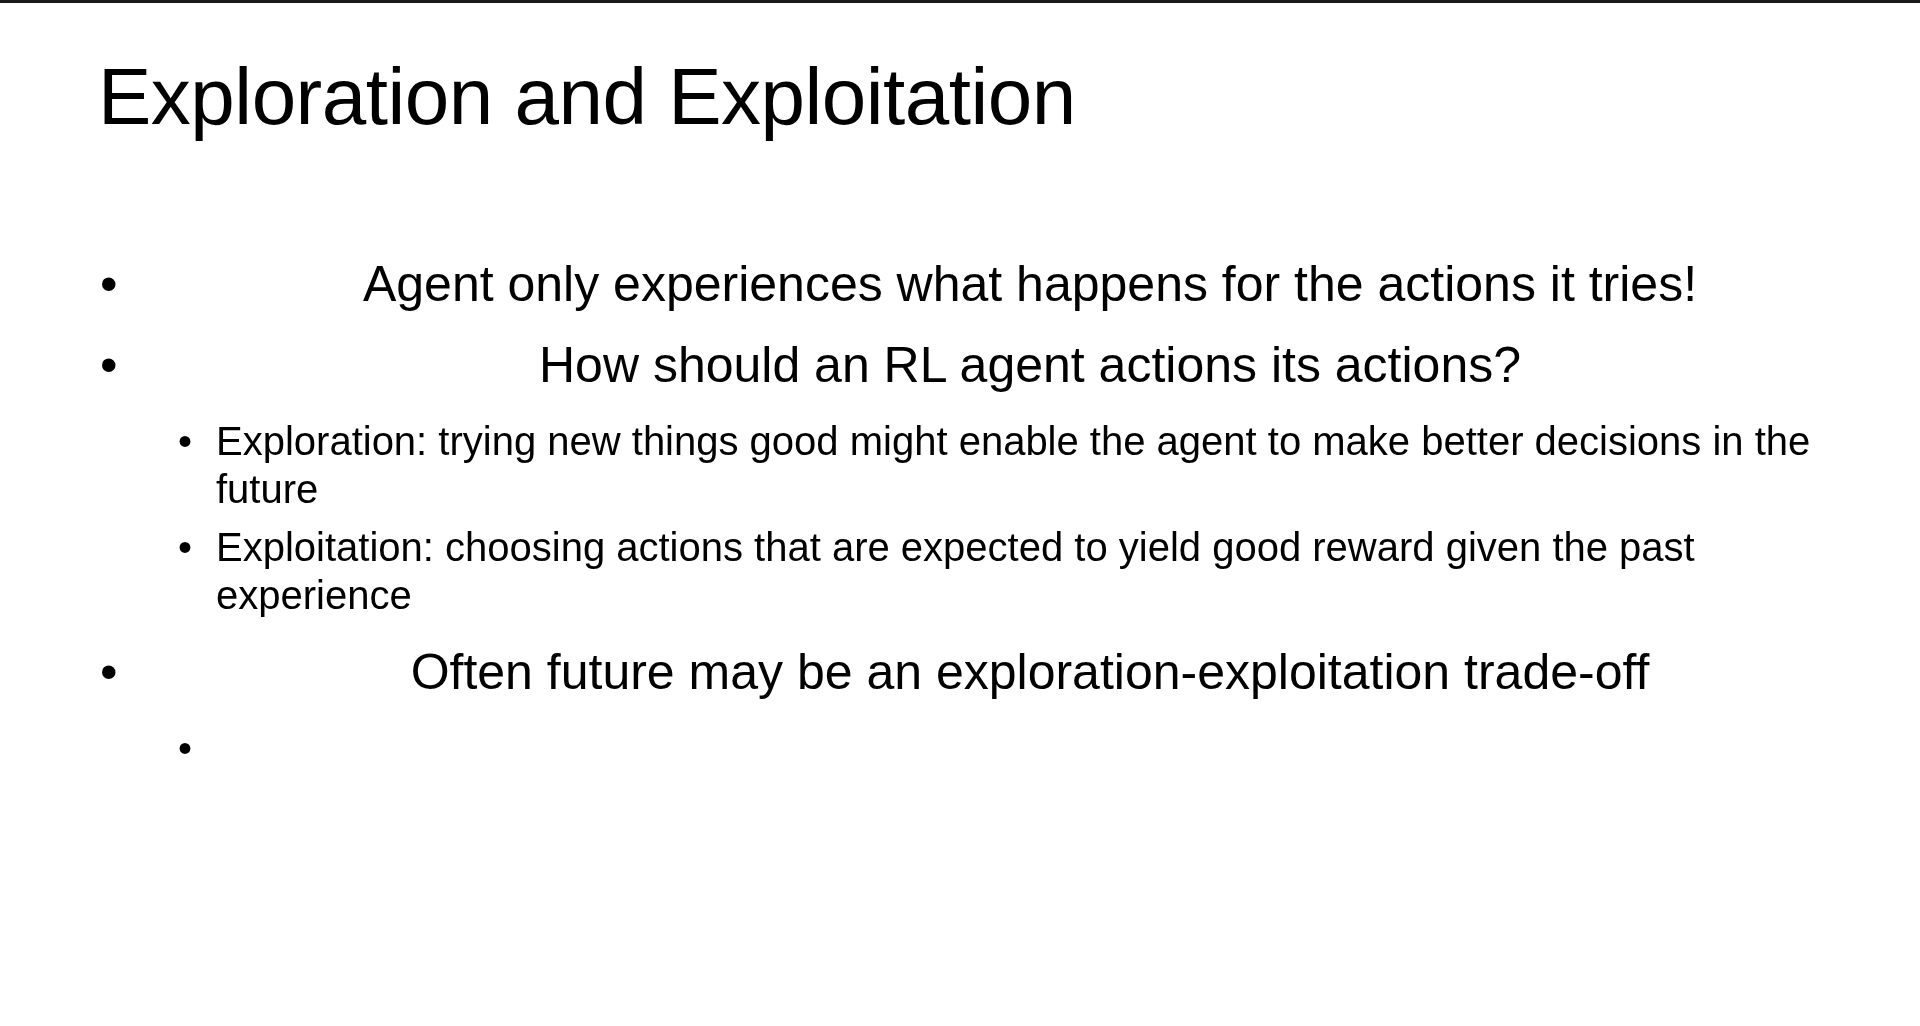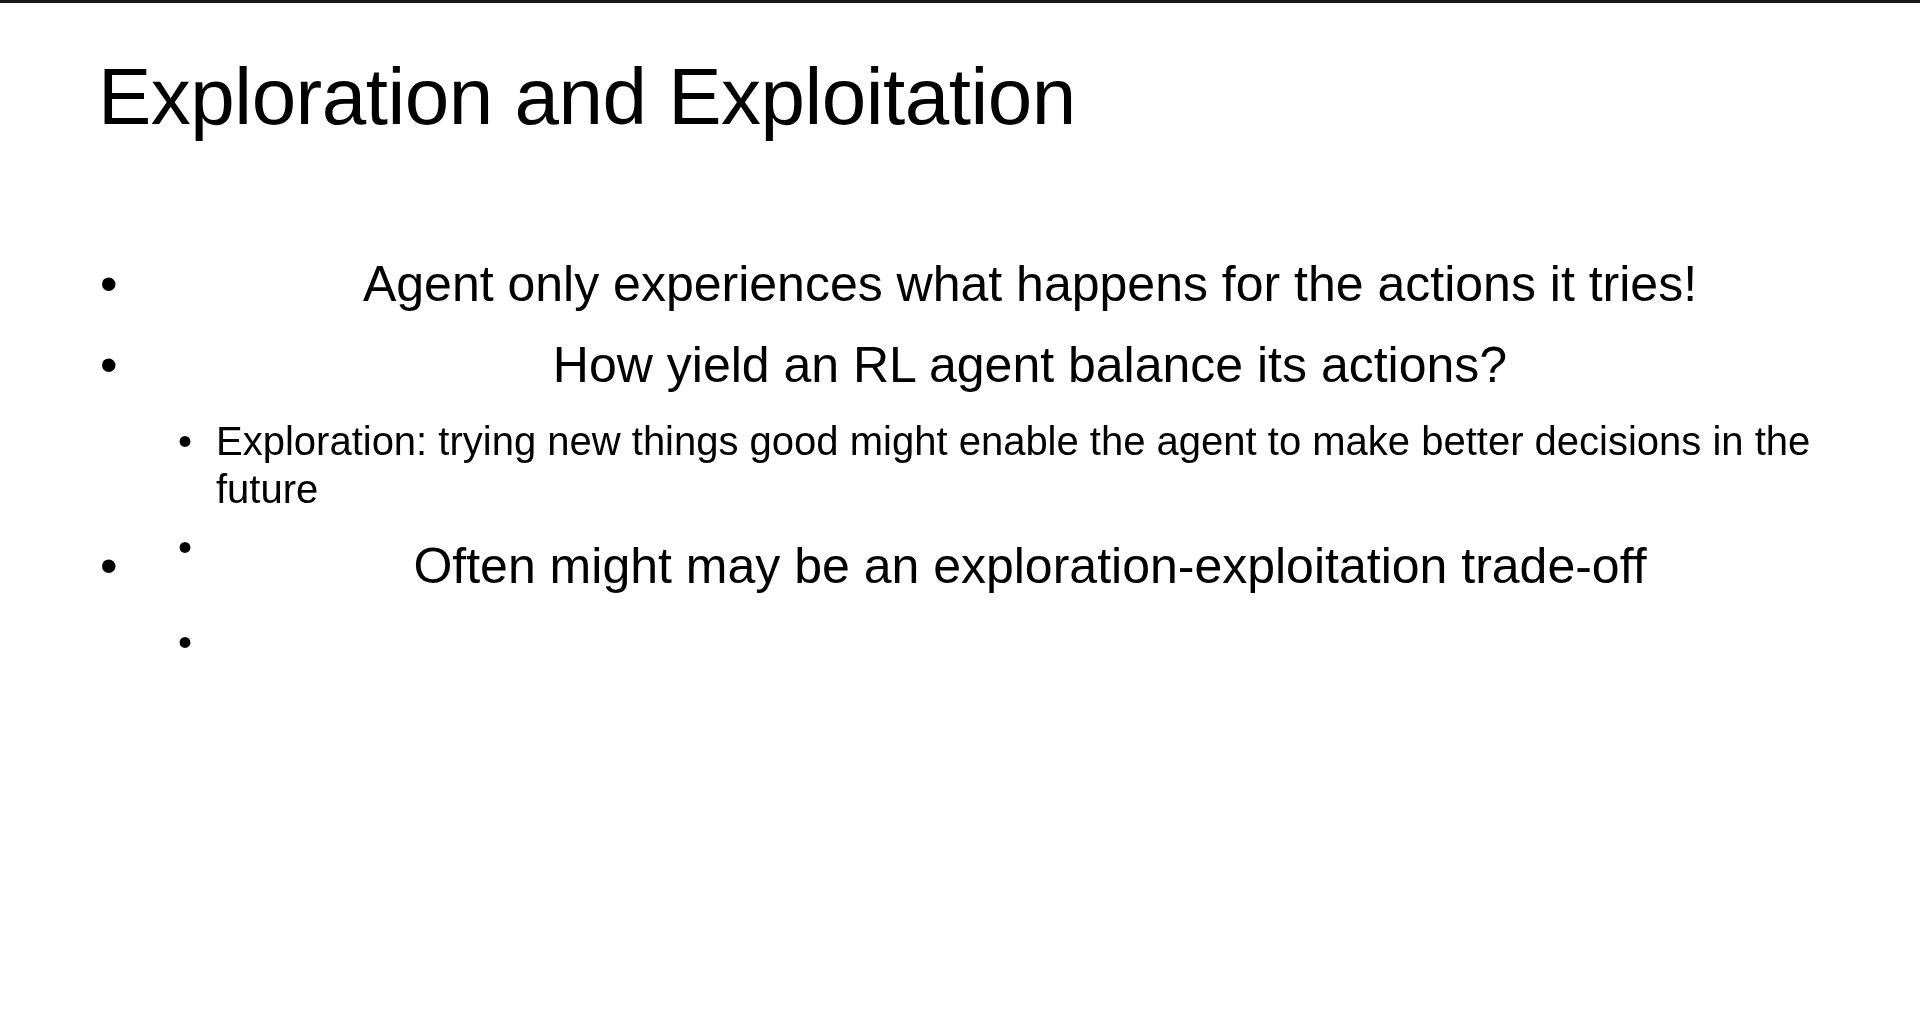--- a/index.html
+++ b/index.html
@@ -112,37 +112,38 @@
 
   <div class="body-block">
 
     <div class="bullet-l1">
       <span class="dot">•</span>
       <span class="txt">Agent only experiences what happens for the actions it tries!</span>
     </div>
 
     <div class="bullet-l1">
       <span class="dot">•</span>
-      <span class="txt">How yield an RL agent balance its actions?</span>
+      <span class="txt">How should an RL agent actions its actions?</span>
     </div>
 
     <div class="group-l2">
       <div class="bullet-l2">
         <span class="dot">•</span>
         <span class="txt">Exploration: trying new things good might enable the agent to make better decisions in the future</span>
       </div>
 
       <div class="bullet-l2">
         <span class="dot">•</span>
+        <span class="txt">Exploitation: choosing actions that are expected to yield good reward given the past experience</span>
       </div>
     </div>
 
     <div class="bullet-l1">
       <span class="dot">•</span>
-      <span class="txt">Often might may be an exploration-exploitation trade-off</span>
+      <span class="txt">Often future may be an exploration-exploitation trade-off</span>
     </div>
 
     <div class="group-l2 group-l2-last">
       <div class="bullet-l2">
         <span class="dot">•</span>
       </div>
     </div>
 
   </div>
 </div>

